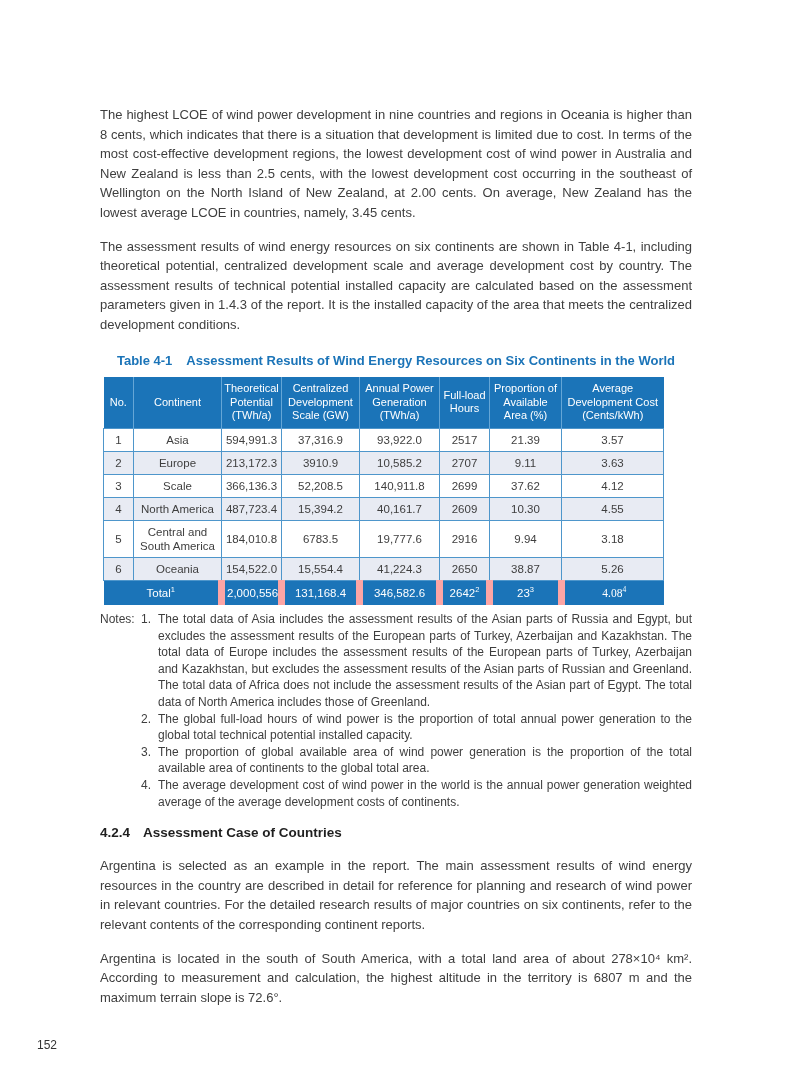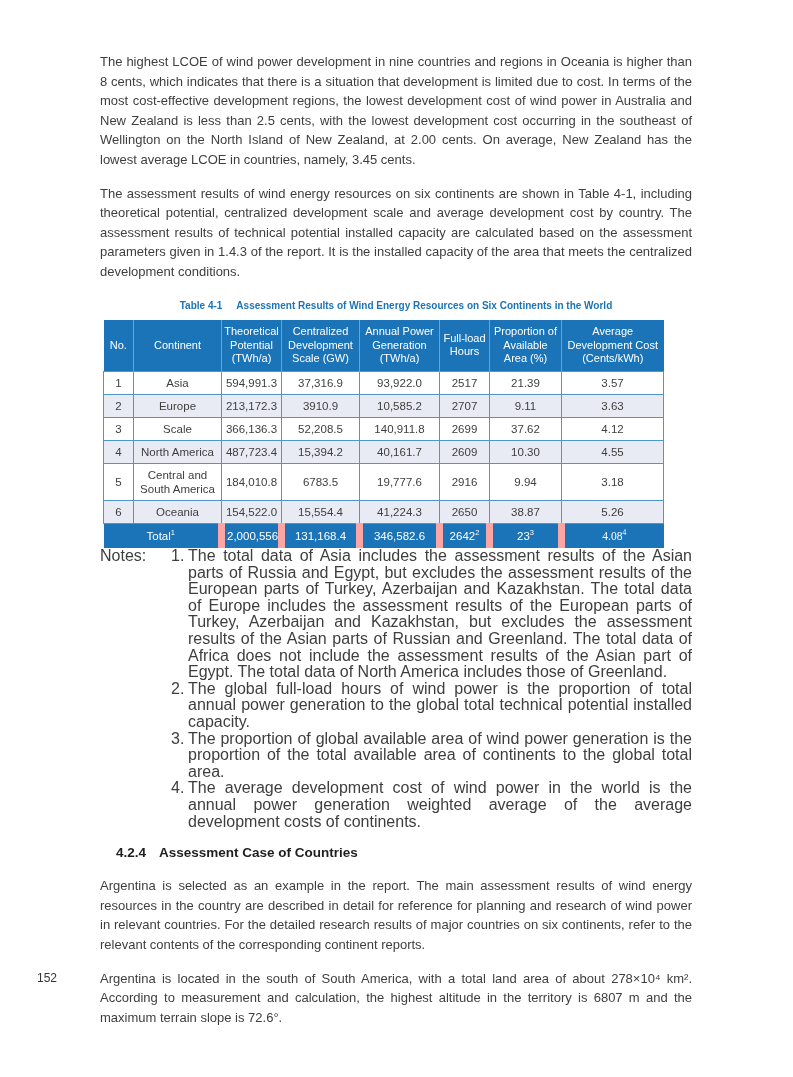--- a/index.html
+++ b/index.html
@@ -4,35 +4,35 @@
 <style>
   * { box-sizing: border-box; margin: 0; padding: 0; }
   html, body { width: 793px; height: 1077px; }
   body {
     background: #ffffff;
     font-family: "Liberation Sans", "DejaVu Sans", sans-serif;
     color: #3e3e3e;
     position: relative;
     overflow: hidden;
   }
-  .page { padding: 52px 101px 0 100px; }
+  .page { padding: 105px 101px 0 100px; }
 
   .para {
     font-size: 13px;
     line-height: 19.6px;
     text-align: justify;
     color: #3e3e3e;
     margin-bottom: 14px;
   }
 
   .table-title {
     text-align: center;
     color: #1b74b8;
     font-weight: bold;
-    font-size: 10px;
+    font-size: 13px;
     margin: 18px 0 9px 0;
   }
   .table-title .tt-label { margin-right: 14px; }
 
   table.assessment {
     border-collapse: collapse;
     width: 560px;
     margin-left: 3px;
     table-layout: fixed;
   }
@@ -68,43 +68,43 @@
     border-top: 1px solid #4e96cb;
     border-bottom: none;
     padding: 5px 2px;
   }
   table.assessment tbody tr.total-row td:first-child { border-left: none; text-align: center; }
   table.assessment tbody tr.total-row td:last-child { border-right: none; font-family: Liberation Serif, serif; }
   sup.tbl-sup { font-size: 7.5px; vertical-align: super; line-height: 0; }
 
   .notes {
     display: flex;
-    font-size: 16px;
+    font-size: 12px;
     line-height: 16.6px;
     color: #3e3e3e;
-    gap: 30px;
+    margin-top: 6px;
   }
   .notes-label { flex: none; width: 41px; }
   .notes-list { flex: 1; }
   .note-item { display: flex; }
   .note-num { flex: none; width: 17px; }
   .note-text { flex: 1; text-align: justify; }
 
   .section-heading {
-    margin: 15px 0 16px 16px;
+    margin: 15px 0 16px 0;
     font-size: 13.5px;
     font-weight: bold;
     color: #1f1f1f;
   }
   .section-heading .sec-num { margin-right: 13px; }
 
   .page-number {
     position: absolute;
     left: 37px;
-    top: 971px;
+    top: 1038px;
     font-size: 12px;
     color: #333333;
   }
 </style>
 </head>
 <body>
 
 <div class="page">
 
   <p class="para">The highest LCOE of wind power development in nine countries and regions in Oceania is higher than 8 cents, which indicates that there is a situation that development is limited due to cost. In terms of the most cost-effective development regions, the lowest development cost of wind power in Australia and New Zealand is less than 2.5 cents, with the lowest development cost occurring in the southeast of Wellington on the North Island of New Zealand, at 2.00 cents. On average, New Zealand has the lowest average LCOE in countries, namely, 3.45 cents.</p>

